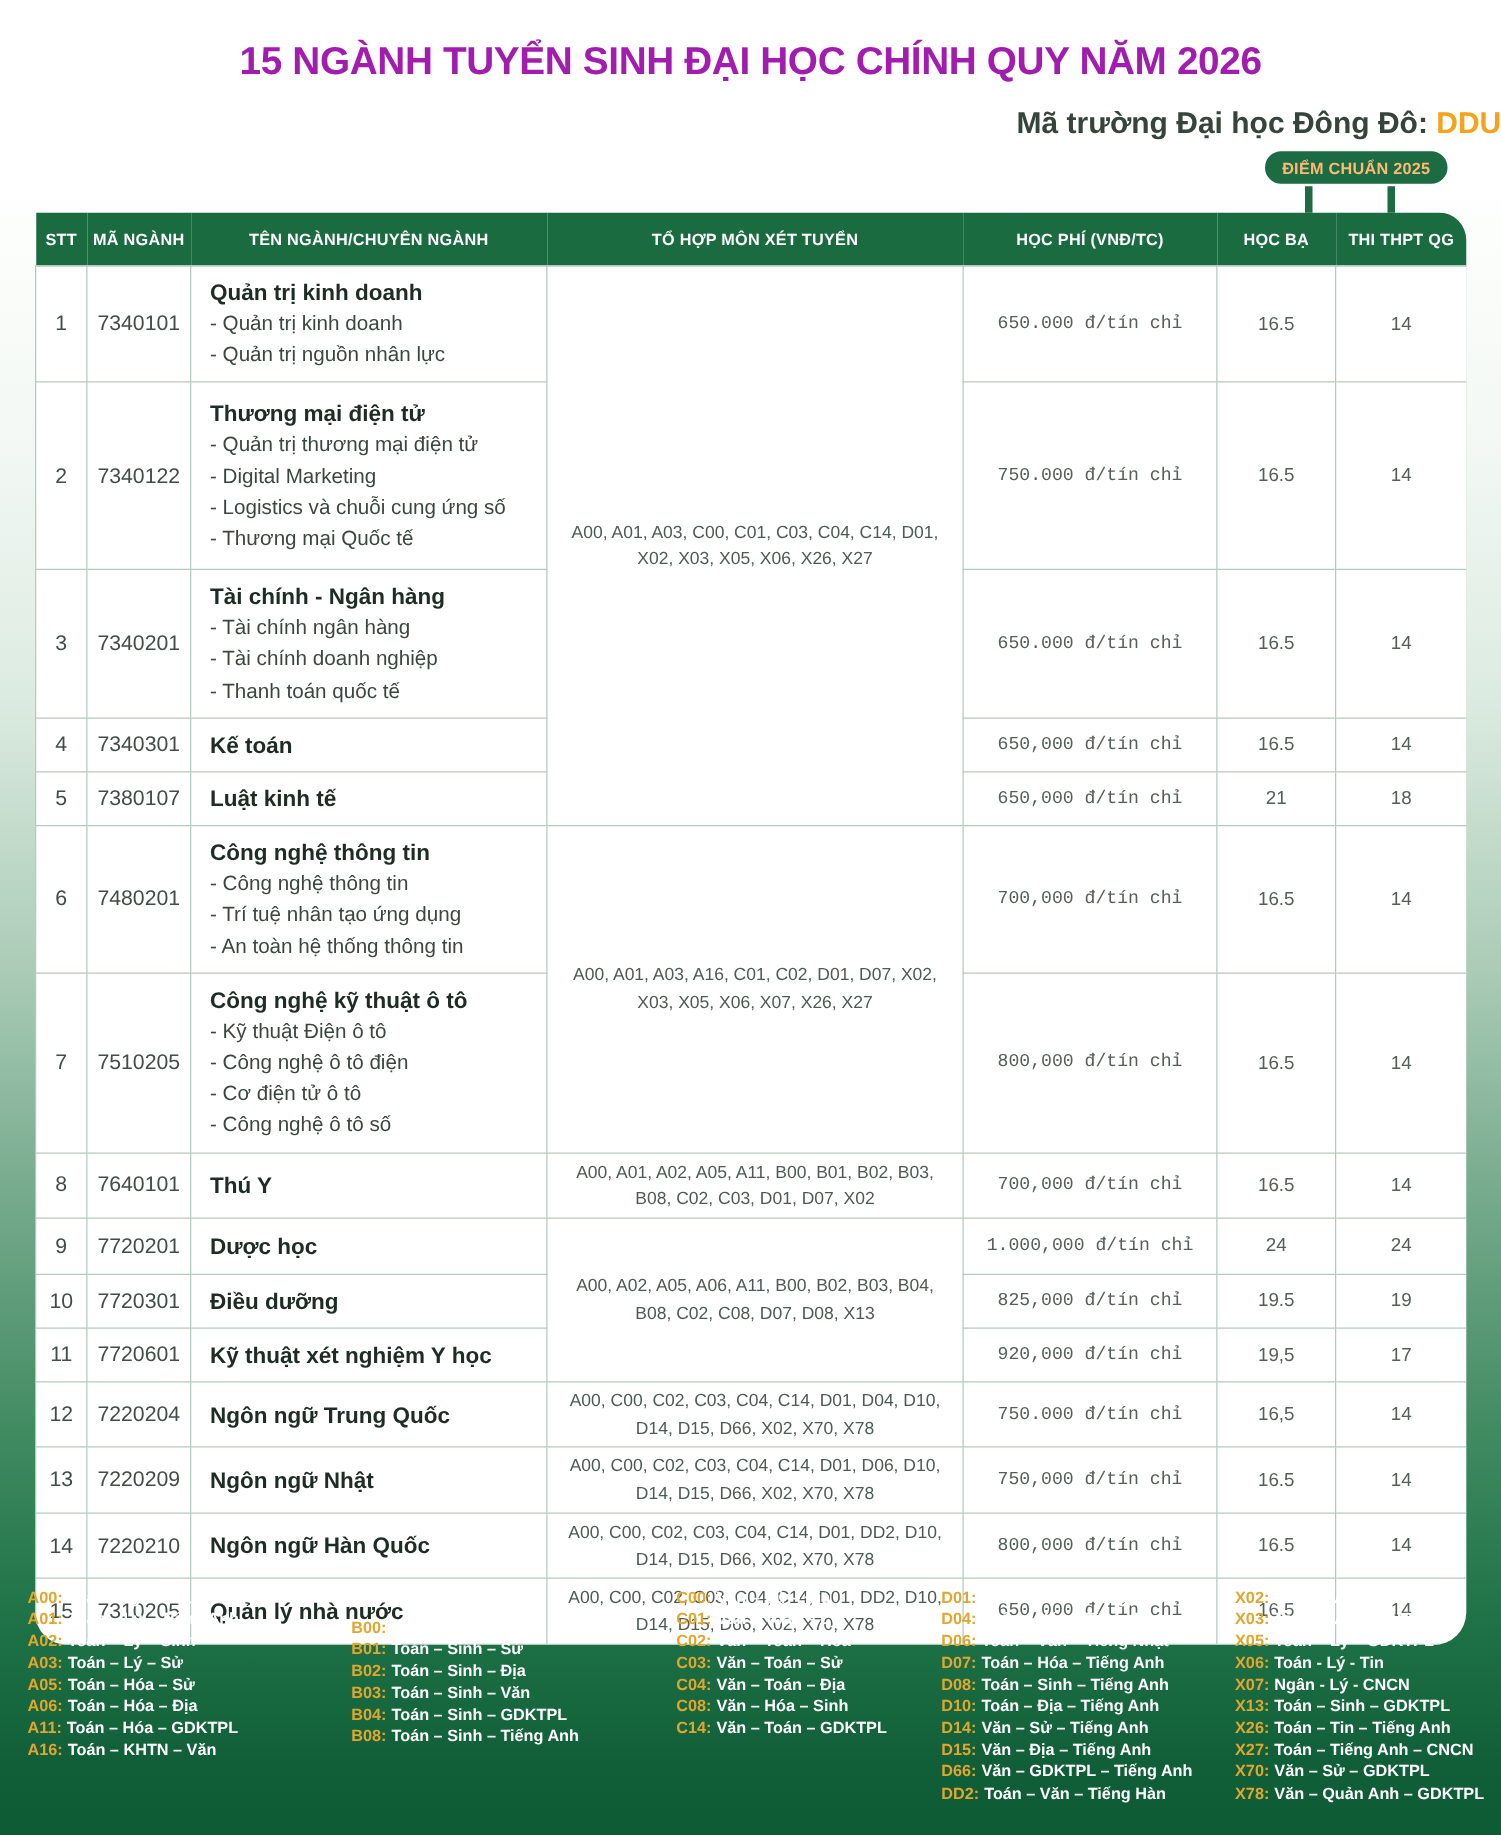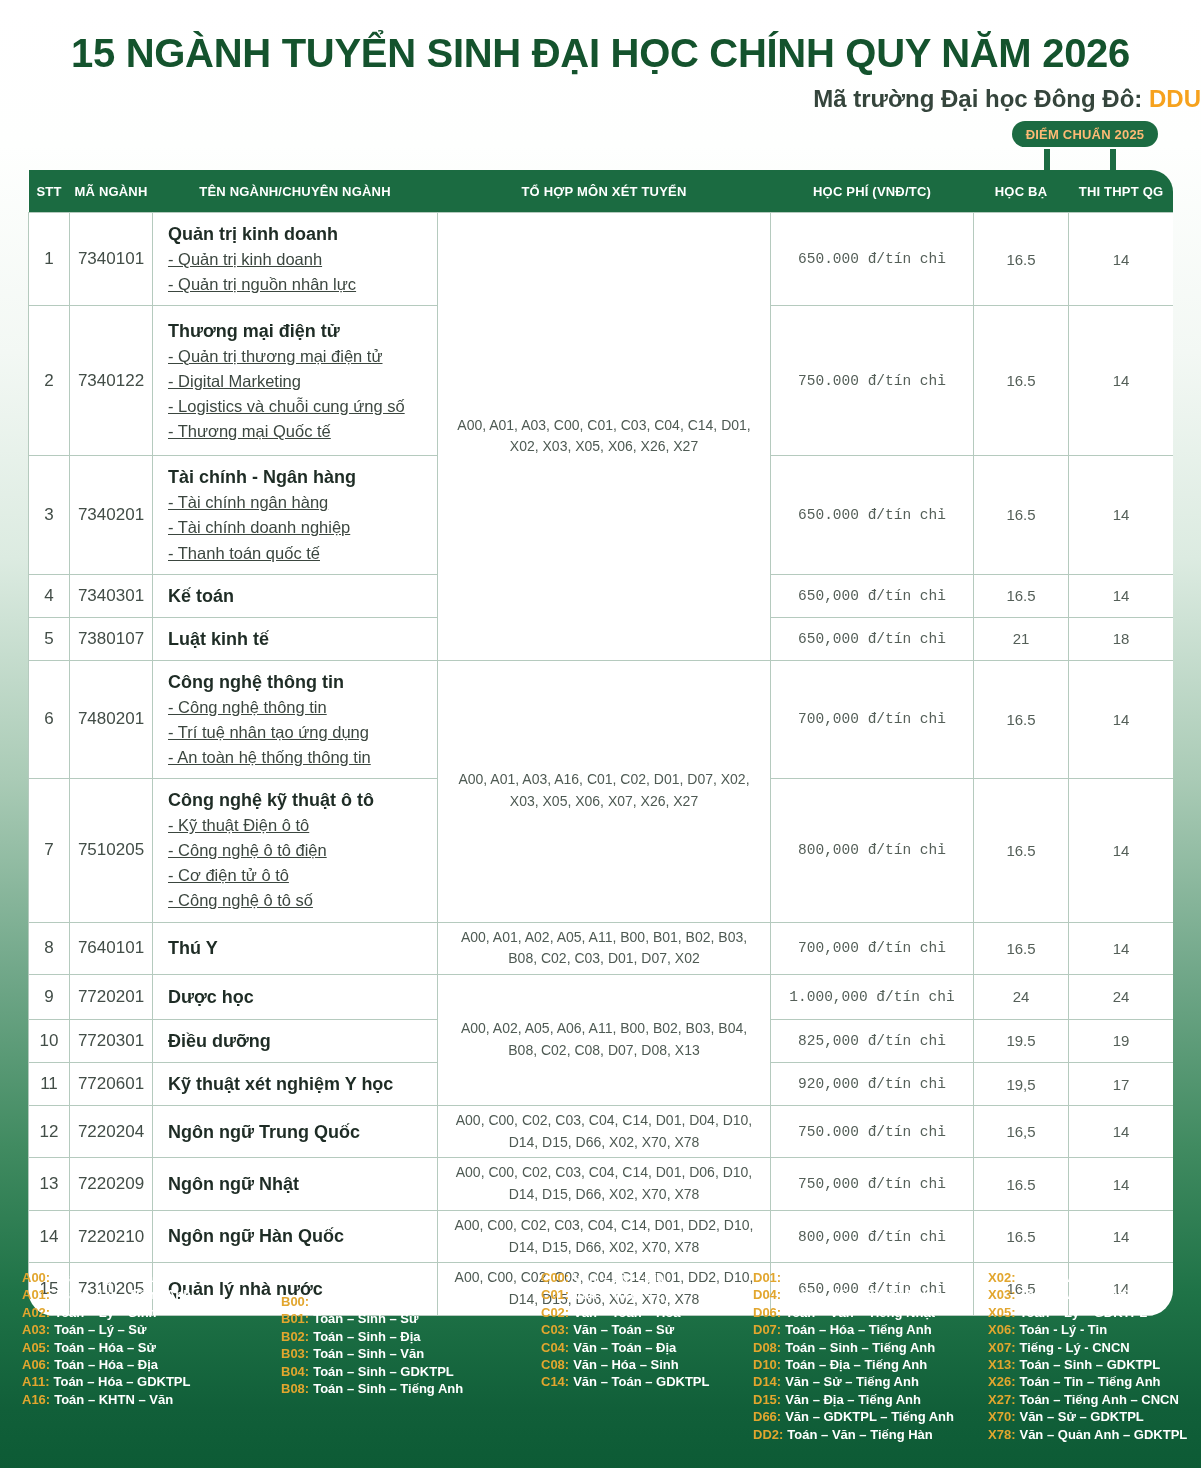--- a/index.html
+++ b/index.html
@@ -3,21 +3,21 @@
 <meta charset="utf-8">
 <style>
   html,body{margin:0;padding:0;}
   body{
     width:1201px;height:1468px;position:relative;overflow:hidden;
     font-family:"Liberation Sans", sans-serif;
     background:linear-gradient(180deg,#ffffff 0%,#fefffe 10%,#f3f8f4 24%,#dcebe1 38%,#aacbb6 53%,#72a88a 66%,#418b61 78%,#1f7347 88%,#115f39 96%,#0d5b35 100%);
   }
   .page-title{
     position:absolute;top:31px;left:0;width:100%;text-align:center;
-    font-size:40px;font-weight:800;color:#14532d;letter-spacing:-0.3px;
+    font-size:31px;font-weight:800;color:#a21caf;letter-spacing:-0.3px;
   }
   .page-subtitle{
     position:absolute;top:85px;left:0;width:100%;text-align:right;
     font-size:24px;font-weight:700;color:#35453c;
   }
   .page-subtitle .school-code{color:#f6a21d;}
   .badge{
     position:absolute;left:1012px;top:121px;width:146px;height:26px;
     background:#1c6b42;color:#fdba74;border-radius:17px;
     display:flex;align-items:center;justify-content:center;
@@ -33,21 +33,21 @@
   }
   table{border-collapse:collapse;table-layout:fixed;width:1145px;background:#ffffff;}
   thead th{
     background:#1b6b41;color:#ffffff;height:40px;border:none;
     font-size:13px;font-weight:800;letter-spacing:0.2px;text-align:center;
   }
   tbody td{border:1px solid #b5cabe;vertical-align:middle;}
   td.stt,td.code{text-align:center;font-size:17px;color:#424d47;}
   td.name{padding:8px 10px 8px 15px;}
   .major{font-size:18px;font-weight:800;color:#1e2c25;line-height:1.45;}
-  .subline{font-size:16.5px;color:#3b463f;line-height:1.52;text-decoration:underline;}
+  .subline{font-size:16.5px;color:#3b463f;line-height:1.52;}
   td.combo{text-align:center;font-size:14px;color:#4e5a53;line-height:1.55;padding:4px 16px;}
   td.fee{text-align:center;font-size:14.5px;color:#545f58;font-family:Liberation Mono, monospace;}
   td.score{text-align:center;font-size:15px;color:#545f58;}
 
   .legend-col{position:absolute;top:1269px;}
   .legend-col.lc1{left:22px;}
   .legend-col.lc2{left:281px;margin-top:24px;}
   .legend-col.lc3{left:541px;}
   .legend-col.lc4{left:753px;}
   .legend-col.lc5{left:988px;}
@@ -341,21 +341,21 @@
 <div class="legend-col lc5">
 
     <div class="legend-item"><span class="lc">X02:</span><span>Toán – Văn – Tin</span></div>
 
     <div class="legend-item"><span class="lc">X03:</span><span>Toán – Văn – CNCN</span></div>
 
     <div class="legend-item"><span class="lc">X05:</span><span>Toán – Lý – GDKTPL</span></div>
 
     <div class="legend-item"><span class="lc">X06:</span><span>Toán - Lý - Tin</span></div>
 
-    <div class="legend-item"><span class="lc">X07:</span><span>Tiếng - Lý - CNCN</span></div>
+    <div class="legend-item"><span class="lc">X07:</span><span>Ngân - Lý - CNCN</span></div>
 
     <div class="legend-item"><span class="lc">X13:</span><span>Toán – Sinh – GDKTPL</span></div>
 
     <div class="legend-item"><span class="lc">X26:</span><span>Toán – Tin – Tiếng Anh</span></div>
 
     <div class="legend-item"><span class="lc">X27:</span><span>Toán – Tiếng Anh – CNCN</span></div>
 
     <div class="legend-item"><span class="lc">X70:</span><span>Văn – Sử – GDKTPL</span></div>
 
     <div class="legend-item"><span class="lc">X78:</span><span>Văn – Quản Anh – GDKTPL</span></div>

